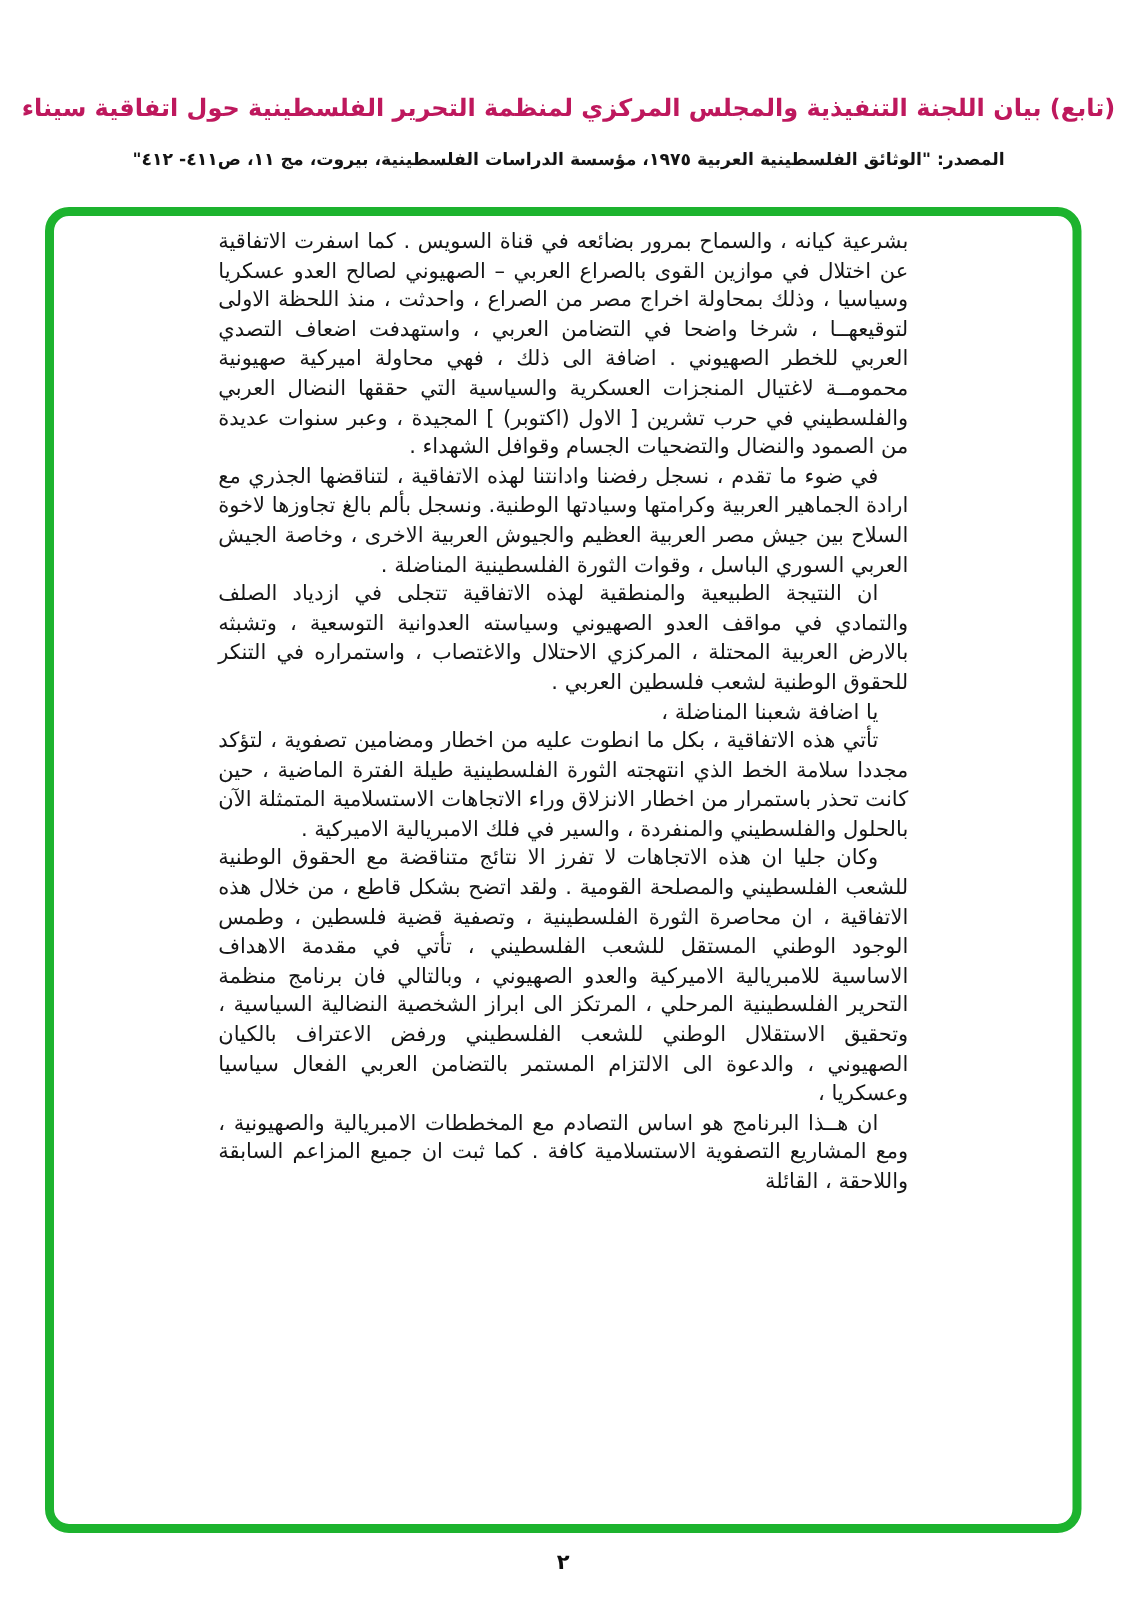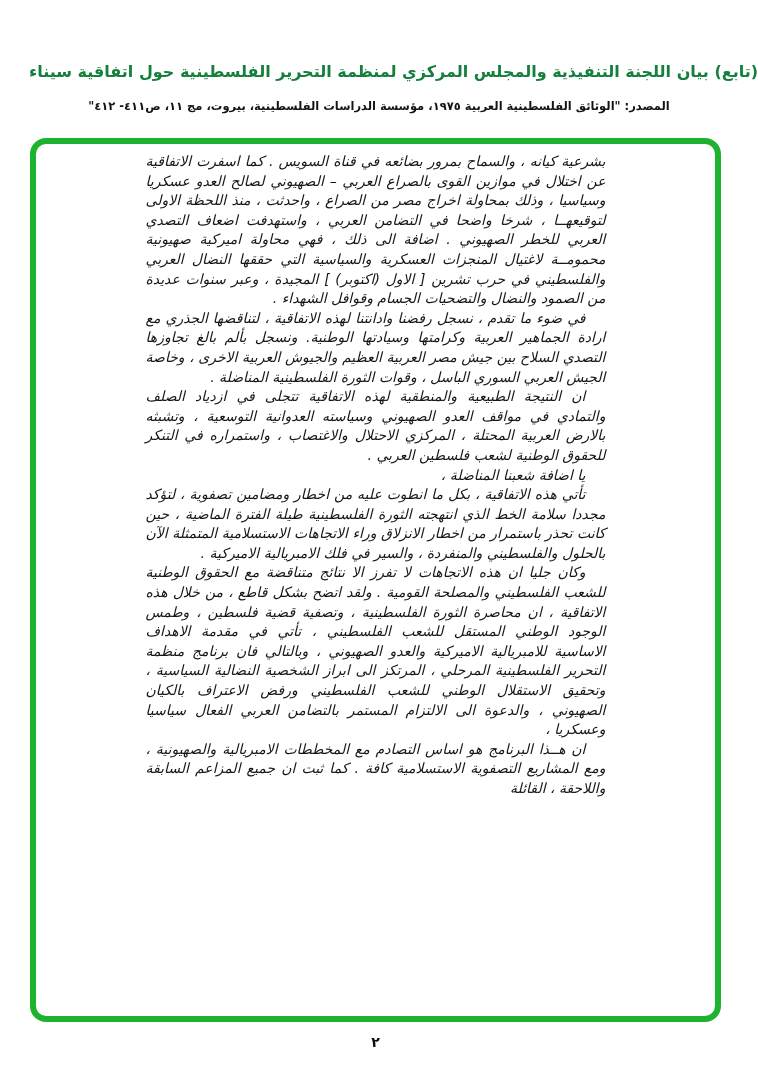--- a/index.html
+++ b/index.html
@@ -15,25 +15,25 @@
     overflow: hidden;
     font-family: "DejaVu Sans", sans-serif;
     color: #111111;
   }
   .doc-title {
     position: absolute;
     top: 62px;
     left: 0;
     width: 758px;
     direction: rtl;
-    text-align: right;
+    text-align: center;
     font-size: 16px;
     font-weight: bold;
     letter-spacing: 0;
-    color: #15803d;
+    color: #be185d;
   }
   .doc-source {
     position: absolute;
     top: 99px;
     left: 0;
     width: 758px;
     direction: rtl;
     text-align: center;
     font-size: 11.5px;
     font-weight: bold;
@@ -52,21 +52,20 @@
   }
   .doc-body {
     width: 460px;
     margin: 8px auto 0 auto;
     direction: rtl;
     text-align: justify;
     text-justify: inter-word;
     font-size: 14px;
     line-height: 19.6px;
     color: #161616;
-    font-style: italic;
   }
   .doc-body p {
     margin: 0;
     padding: 0;
   }
   .doc-body p.indented {
     text-indent: 20px;
   }
   .page-number {
     position: absolute;
@@ -85,21 +84,21 @@
 
 <div class="page">
 
   <div class="doc-title">(تابع) بيان اللجنة التنفيذية والمجلس المركزي لمنظمة التحرير الفلسطينية حول اتفاقية سيناء</div>
 
   <div class="doc-source">المصدر: "الوثائق الفلسطينية العربية ١٩٧٥، مؤسسة الدراسات الفلسطينية، بيروت، مج ١١، ص٤١١- ٤١٢"</div>
 
   <div class="doc-frame" style="border-color: rgb(29, 179, 46);">
     <div class="doc-body">
       <p>بشرعية كيانه ، والسماح بمرور بضائعه في قناة السويس . كما اسفرت الاتفاقية عن اختلال في موازين القوى بالصراع العربي – الصهيوني لصالح العدو عسكريا وسياسيا ، وذلك بمحاولة اخراج مصر من الصراع ، واحدثت ، منذ اللحظة الاولى لتوقيعهــا ، شرخا واضحا في التضامن العربي ، واستهدفت اضعاف التصدي العربي للخطر الصهيوني . اضافة الى ذلك ، فهي محاولة اميركية صهيونية محمومــة لاغتيال المنجزات العسكرية والسياسية التي حققها النضال العربي والفلسطيني في حرب تشرين [ الاول (اكتوبر) ] المجيدة ، وعبر سنوات عديدة من الصمود والنضال والتضحيات الجسام وقوافل الشهداء .</p>
-      <p class="indented">في ضوء ما تقدم ، نسجل رفضنا وادانتنا لهذه الاتفاقية ، لتناقضها الجذري مع ارادة الجماهير العربية وكرامتها وسيادتها الوطنية. ونسجل بألم بالغ تجاوزها التصدي السلاح بين جيش مصر العربية العظيم والجيوش العربية الاخرى ، وخاصة الجيش العربي السوري الباسل ، وقوات الثورة الفلسطينية المناضلة .</p>
+      <p class="indented">في ضوء ما تقدم ، نسجل رفضنا وادانتنا لهذه الاتفاقية ، لتناقضها الجذري مع ارادة الجماهير العربية وكرامتها وسيادتها الوطنية. ونسجل بألم بالغ تجاوزها لاخوة السلاح بين جيش مصر العربية العظيم والجيوش العربية الاخرى ، وخاصة الجيش العربي السوري الباسل ، وقوات الثورة الفلسطينية المناضلة .</p>
       <p class="indented">ان النتيجة الطبيعية والمنطقية لهذه الاتفاقية تتجلى في ازدياد الصلف والتمادي في مواقف العدو الصهيوني وسياسته العدوانية التوسعية ، وتشبثه بالارض العربية المحتلة ، المركزي الاحتلال والاغتصاب ، واستمراره في التنكر للحقوق الوطنية لشعب فلسطين العربي .</p>
       <p class="indented">يا اضافة شعبنا المناضلة ،</p>
       <p class="indented">تأتي هذه الاتفاقية ، بكل ما انطوت عليه من اخطار ومضامين تصفوية ، لتؤكد مجددا سلامة الخط الذي انتهجته الثورة الفلسطينية طيلة الفترة الماضية ، حين كانت تحذر باستمرار من اخطار الانزلاق وراء الاتجاهات الاستسلامية المتمثلة الآن بالحلول والفلسطيني والمنفردة ، والسير في فلك الامبريالية الاميركية .</p>
       <p class="indented">وكان جليا ان هذه الاتجاهات لا تفرز الا نتائج متناقضة مع الحقوق الوطنية للشعب الفلسطيني والمصلحة القومية . ولقد اتضح بشكل قاطع ، من خلال هذه الاتفاقية ، ان محاصرة الثورة الفلسطينية ، وتصفية قضية فلسطين ، وطمس الوجود الوطني المستقل للشعب الفلسطيني ، تأتي في مقدمة الاهداف الاساسية للامبريالية الاميركية والعدو الصهيوني ، وبالتالي فان برنامج منظمة التحرير الفلسطينية المرحلي ، المرتكز الى ابراز الشخصية النضالية السياسية ، وتحقيق الاستقلال الوطني للشعب الفلسطيني ورفض الاعتراف بالكيان الصهيوني ، والدعوة الى الالتزام المستمر بالتضامن العربي الفعال سياسيا وعسكريا ،</p>
       <p class="indented">ان هــذا البرنامج هو اساس التصادم مع المخططات الامبريالية والصهيونية ، ومع المشاريع التصفوية الاستسلامية كافة . كما ثبت ان جميع المزاعم السابقة واللاحقة ، القائلة</p>
     </div>
   </div>
 
   <div class="page-number">٢</div>
 

